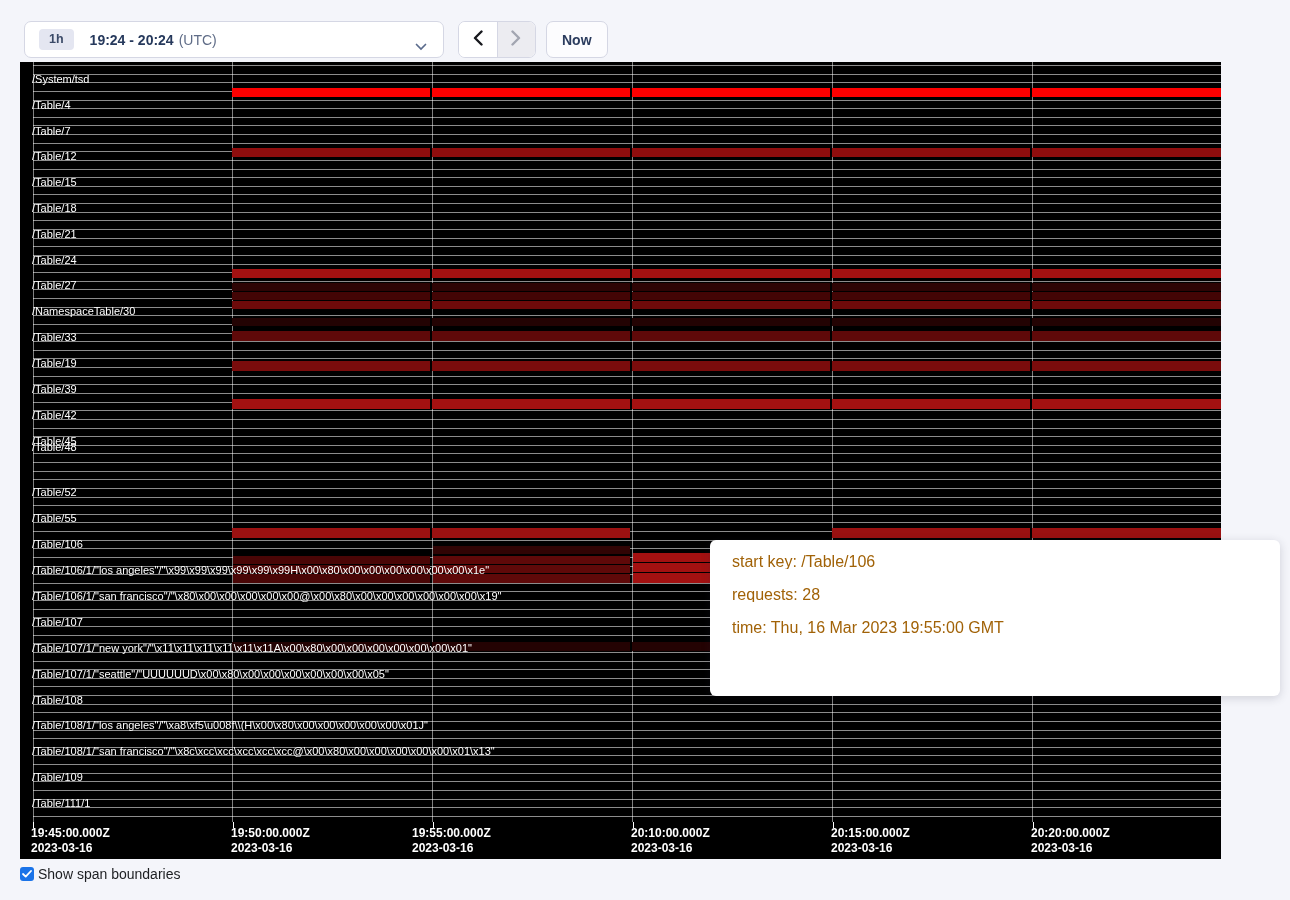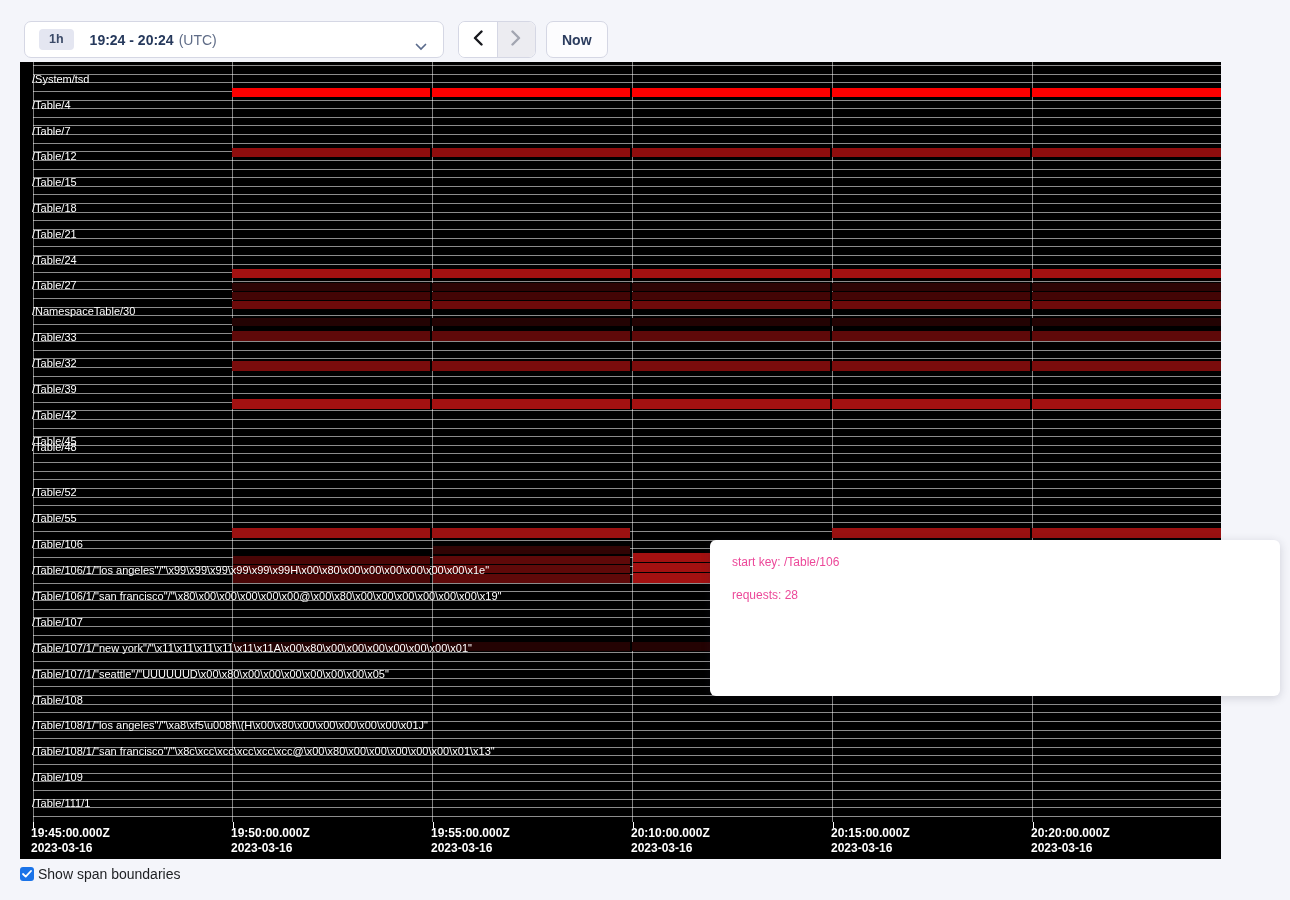--- a/index.html
+++ b/index.html
@@ -50,21 +50,21 @@
   .axis{ position:absolute; left:0; top:760px; width:100%; height:37px; background:#000; }
   .axis-tick{ position:absolute; top:0; width:1px; height:6px; background:#fff; }
   .axis-label{ position:absolute; top:4px; color:#fff; font-size:12px; font-weight:700; line-height:15px; white-space:nowrap; }
 
   
   .tooltip{
     position:absolute; left:710px; top:540px; width:570px; height:156px;
     background:#fff; border-radius:6px; box-shadow:0 2px 10px rgba(40,40,60,0.18);
     padding:15px 0 0 22px; z-index:5;
   }
-  .tooltip-line{ color:#ec4899; font-size:12px; line-height:14px; margin-bottom:19px; white-space:nowrap; overflow:hidden; }
+  .tooltip-line{ color:#a16207; font-size:16px; line-height:14px; margin-bottom:19px; white-space:nowrap; overflow:hidden; }
 
   
   .footer-row{ position:absolute; left:20px; top:866px; display:flex; align-items:center; }
   .checkbox{
     width:14px; height:14px; background:#1a73e8; border-radius:3px; display:inline-flex;
     align-items:center; justify-content:center; cursor:pointer;
   }
   .checkbox svg{ display:block; }
   .checkbox-label{ margin-left:4px; font-size:14px; color:#1c1e21; }
 </style>
@@ -228,21 +228,21 @@
       <div class="rowlabel" style="top: 37px;">/Table/4</div>
       <div class="rowlabel" style="top: 63px;">/Table/7</div>
       <div class="rowlabel" style="top: 88px;">/Table/12</div>
       <div class="rowlabel" style="top: 114px;">/Table/15</div>
       <div class="rowlabel" style="top: 140px;">/Table/18</div>
       <div class="rowlabel" style="top: 166px;">/Table/21</div>
       <div class="rowlabel" style="top: 192px;">/Table/24</div>
       <div class="rowlabel" style="top: 217px;">/Table/27</div>
       <div class="rowlabel" style="top: 243px;">/NamespaceTable/30</div>
       <div class="rowlabel" style="top: 269px;">/Table/33</div>
-      <div class="rowlabel" style="top: 295px;">/Table/32</div>
+      <div class="rowlabel" style="top: 295px;">/Table/19</div>
       <div class="rowlabel" style="top: 321px;">/Table/39</div>
       <div class="rowlabel" style="top: 347px;">/Table/42</div>
       <div class="rowlabel" style="top: 373px; text-align: center;">/Table/45</div>
       <div class="rowlabel" style="top: 379px;">/Table/48</div>
       <div class="rowlabel" style="top: 424px;">/Table/52</div>
       <div class="rowlabel" style="top: 450px;">/Table/55</div>
       <div class="rowlabel" style="top: 476px;">/Table/106</div>
       <div class="rowlabel" style="top: 502px;">/Table/106/1/"los angeles"/"\x99\x99\x99\x99\x99\x99H\x00\x80\x00\x00\x00\x00\x00\x00\x1e"</div>
       <div class="rowlabel" style="top: 528px;">/Table/106/1/"san francisco"/"\x80\x00\x00\x00\x00\x00@\x00\x80\x00\x00\x00\x00\x00\x00\x19"</div>
       <div class="rowlabel" style="top: 554px;">/Table/107</div>
@@ -259,21 +259,21 @@
       <div class="axis-label" style="left: 11px;">
         <div>19:45:00.000Z</div>
         <div>2023-03-16</div>
       </div>
       <div class="axis-tick" style="left: 213px;"></div>
       <div class="axis-label" style="left: 211px;">
         <div>19:50:00.000Z</div>
         <div>2023-03-16</div>
       </div>
       <div class="axis-tick" style="left: 413px;"></div>
-      <div class="axis-label" style="left: 411px;">
+      <div class="axis-label" style="left: 392px;">
         <div>19:55:00.000Z</div>
         <div>2023-03-16</div>
       </div>
       <div class="axis-tick" style="left: 613px;"></div>
       <div class="axis-label" style="left: 611px;">
         <div>20:10:00.000Z</div>
         <div>2023-03-16</div>
       </div>
       <div class="axis-tick" style="left: 813px;"></div>
       <div class="axis-label" style="left: 811px;">
@@ -284,20 +284,21 @@
       <div class="axis-label" style="left: 1011px;">
         <div>20:20:00.000Z</div>
         <div>2023-03-16</div>
       </div>
     </div>
 </div>
 
 <div class="tooltip" id="tooltip-box">
     <div class="tooltip-line">start key: /Table/106</div>
     <div class="tooltip-line">requests: 28</div>
+    <div class="tooltip-line">time: Thu, 16 Mar 2023 19:55:00 GMT</div>
   </div>
 
 <div class="footer-row">
   <span class="checkbox" role="checkbox" aria-checked="true" style="background: rgb(26, 115, 232);">
     <svg width="10" height="8">
         <path d="M1 4 L3.7 6.6 L9 1" stroke="#ffffff" stroke-width="1.8" fill="none" stroke-linecap="round" stroke-linejoin="round"></path>
       </svg>
   </span>
   <span class="checkbox-label">Show span boundaries</span>
 </div>

